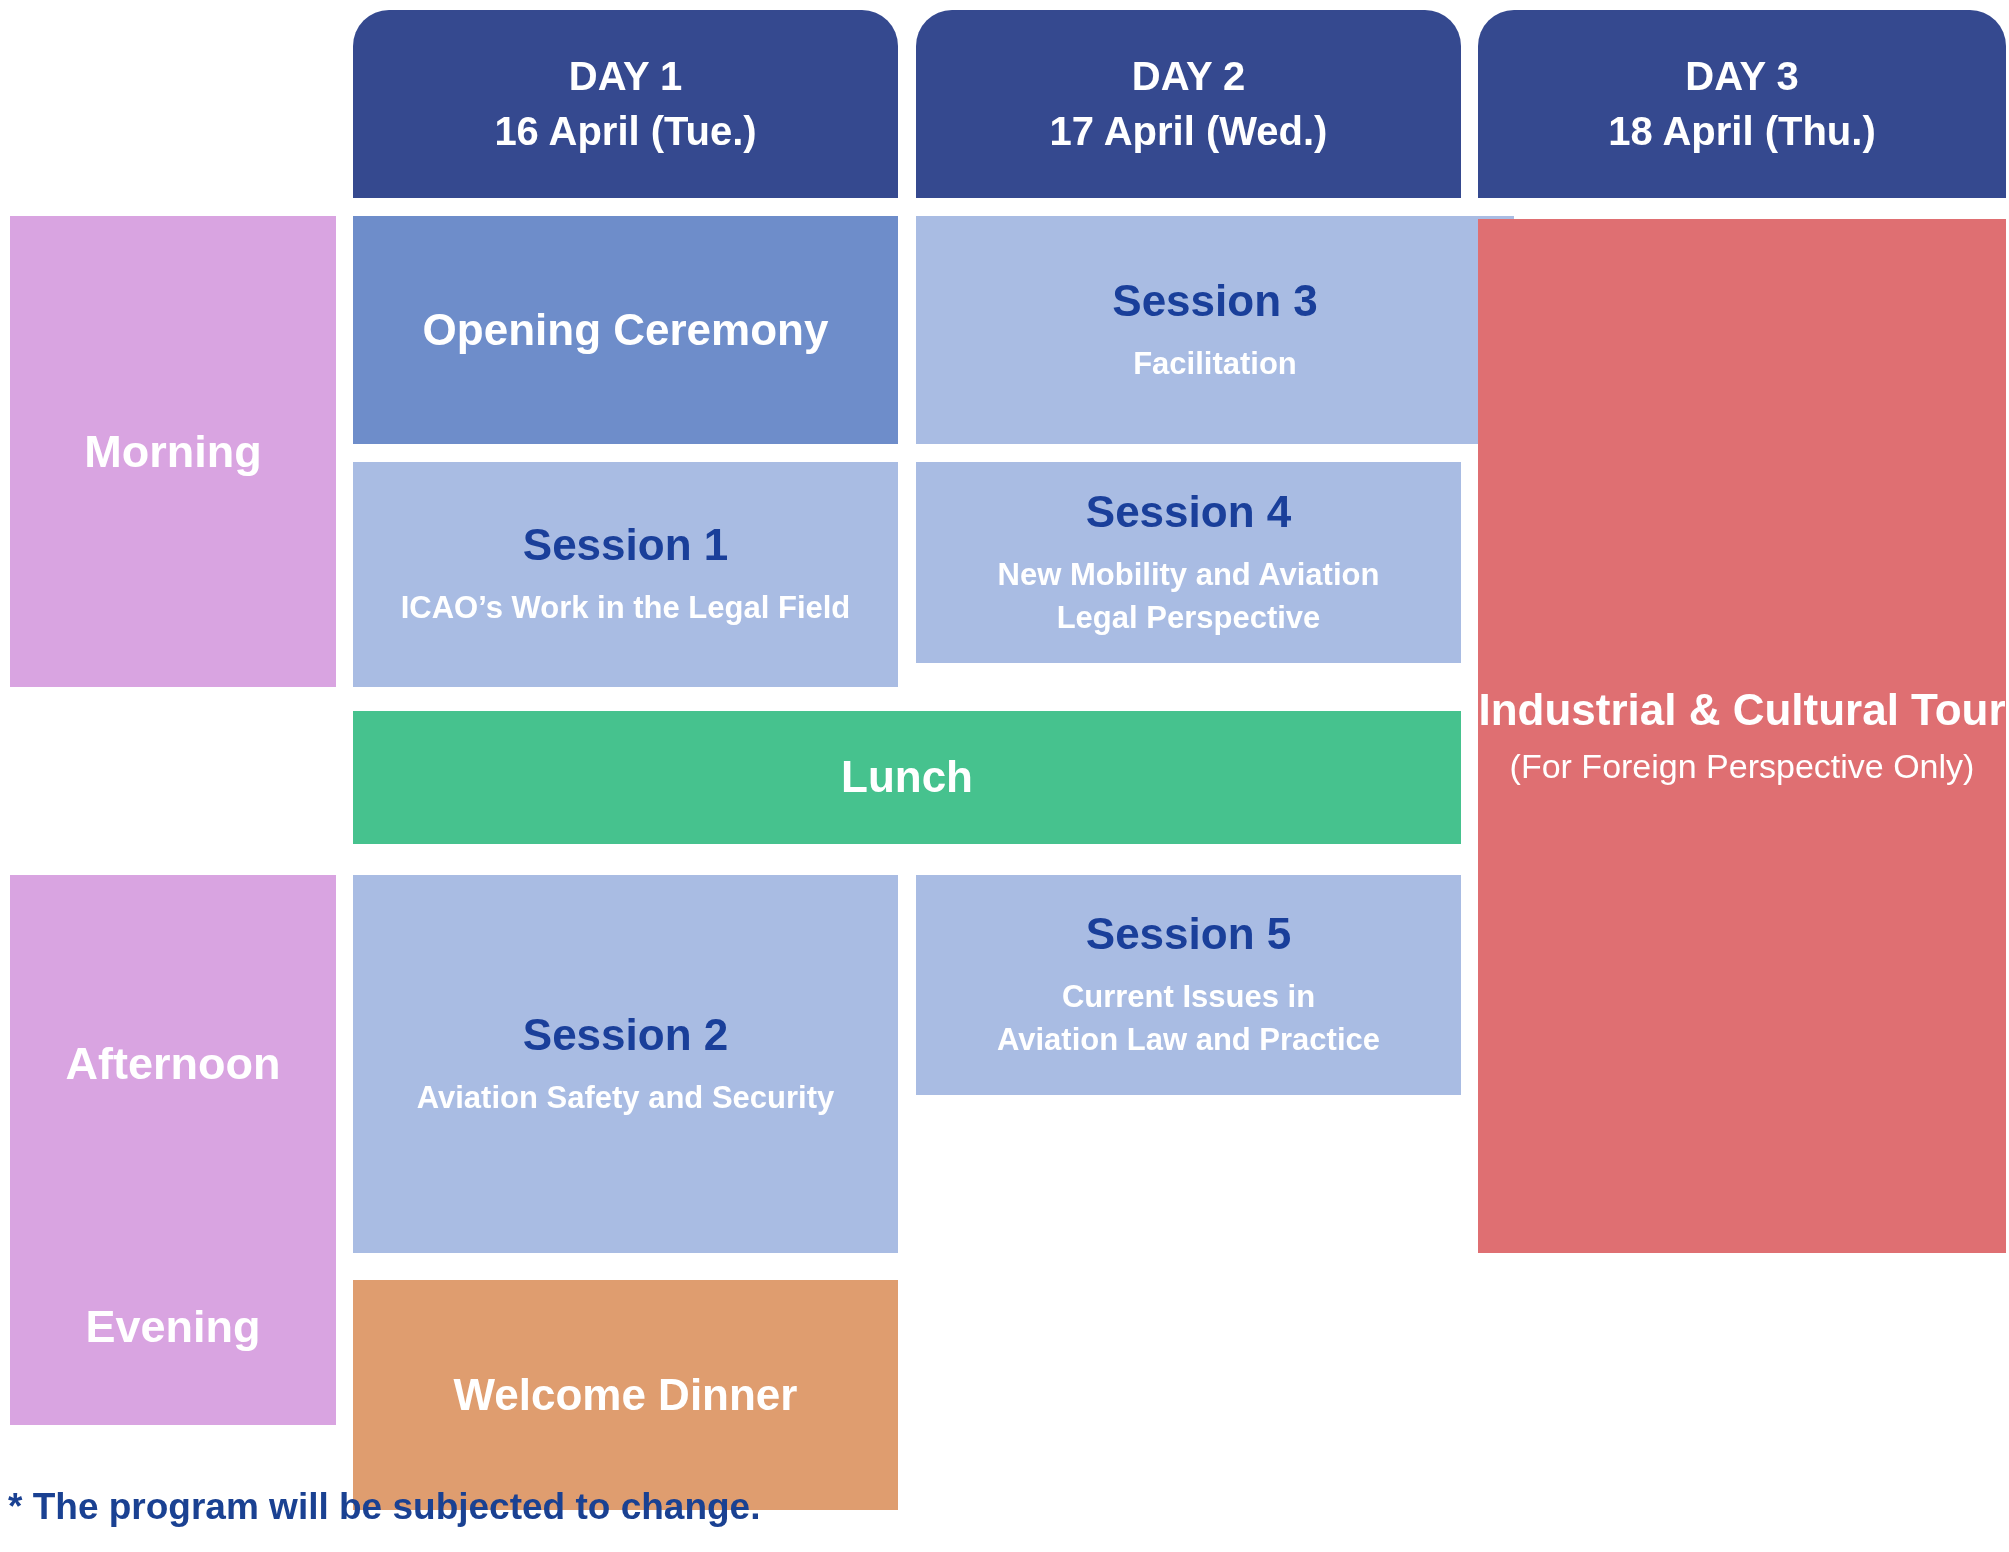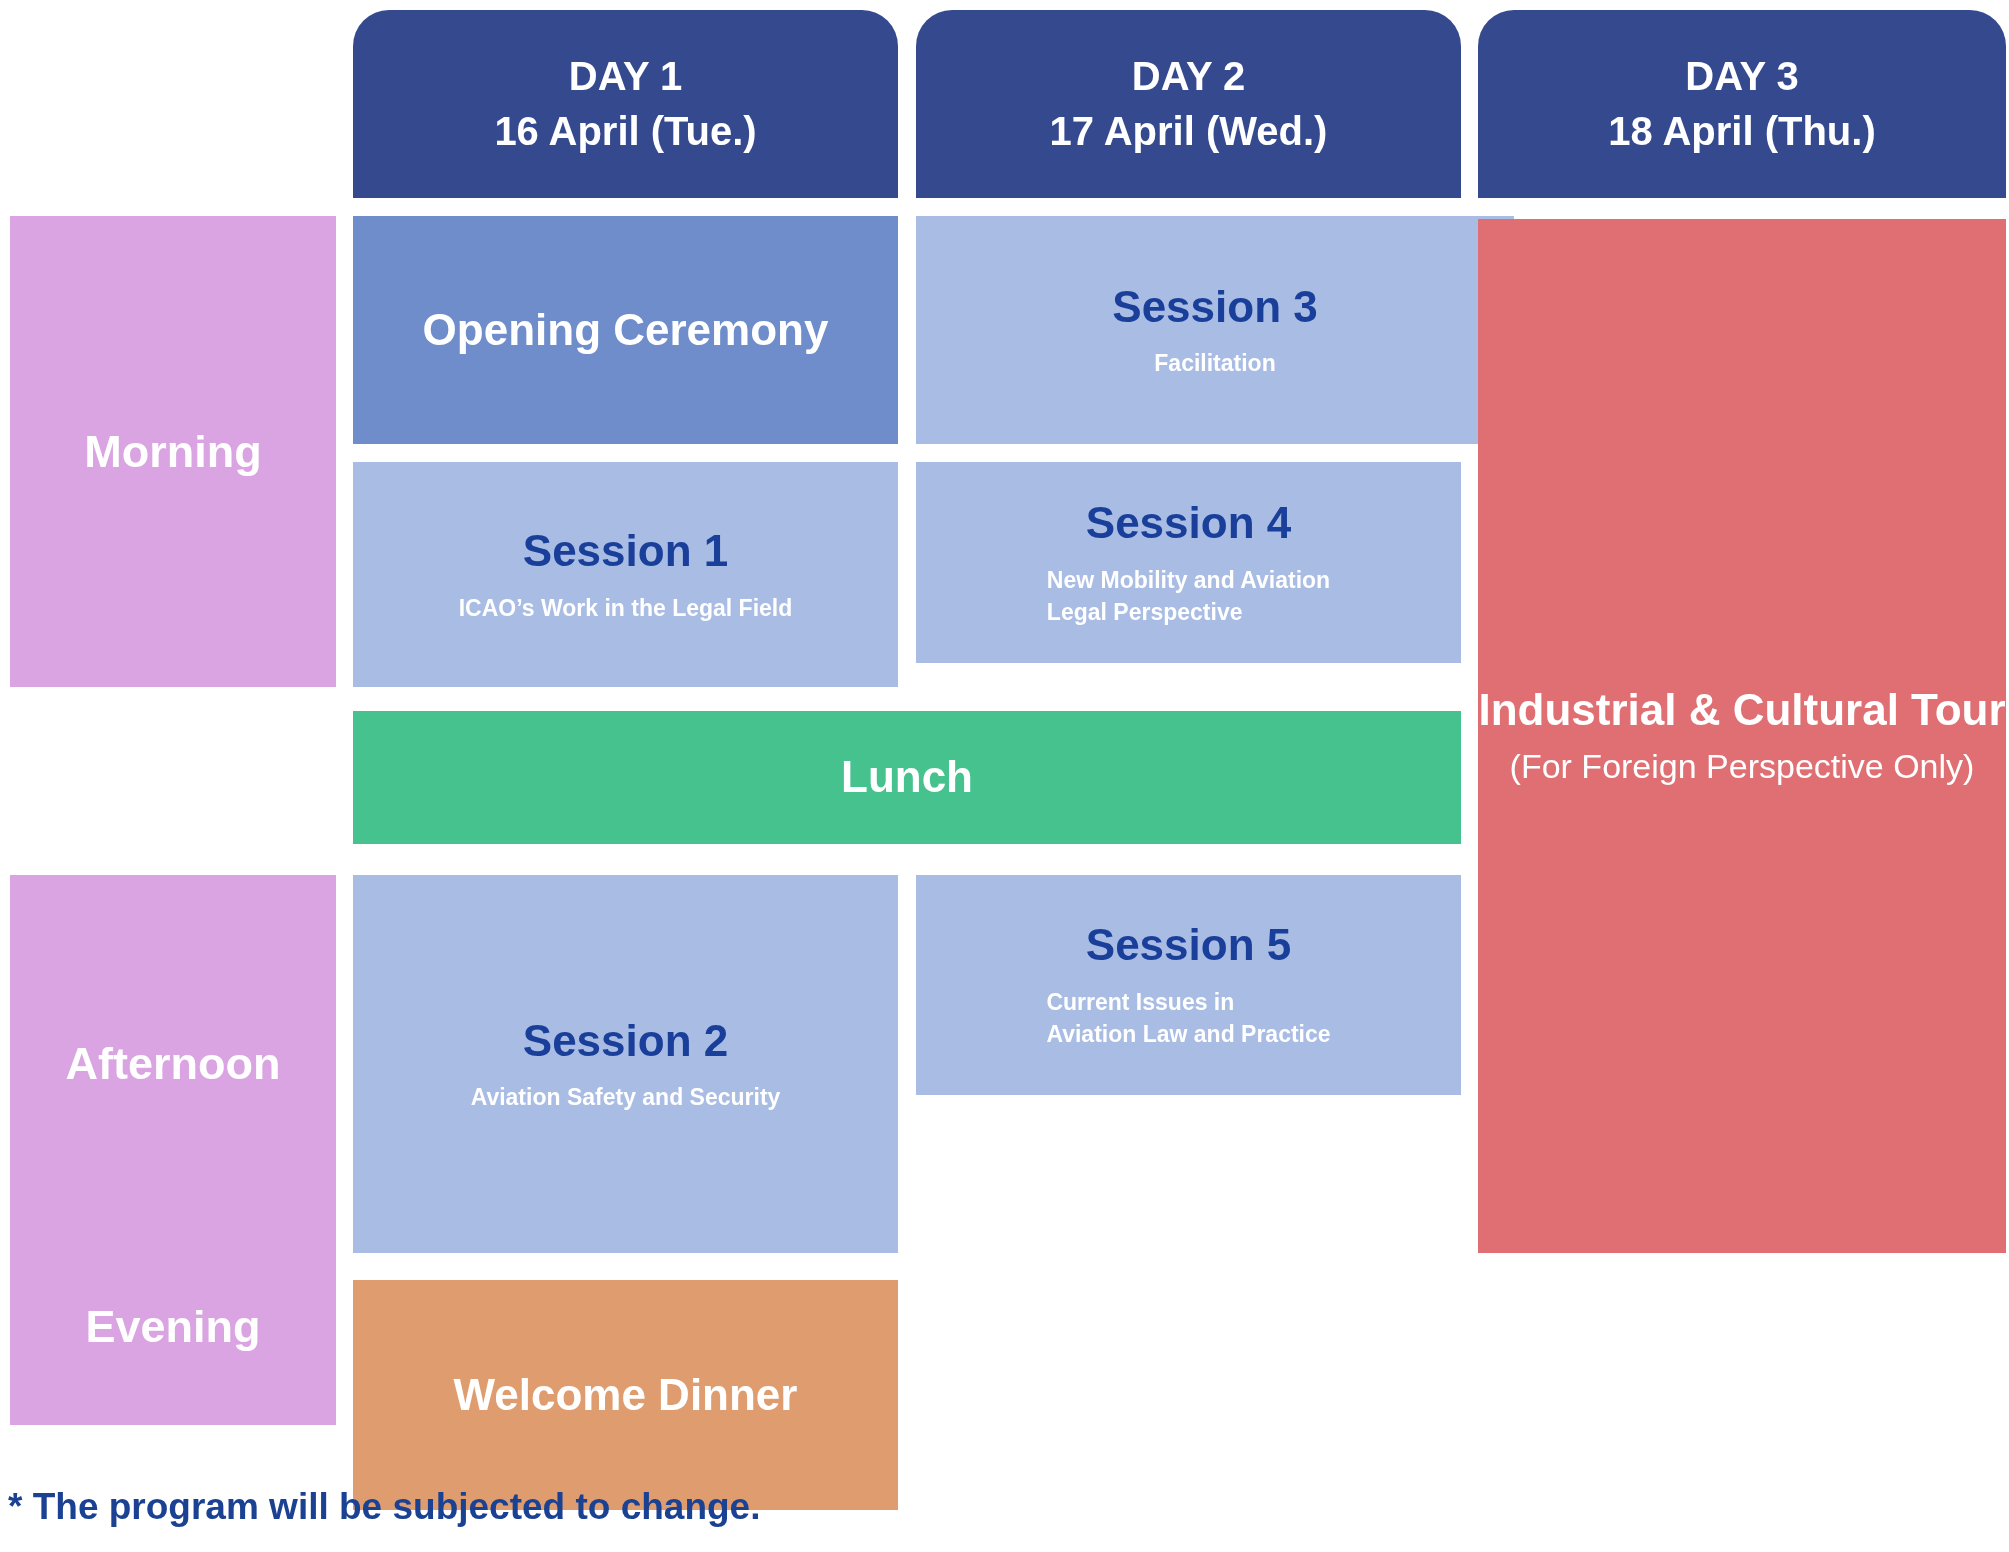--- a/index.html
+++ b/index.html
@@ -10,21 +10,21 @@
     background:#ffffff;
     font-family:"Liberation Sans",sans-serif;
     overflow:hidden;
   }
   .abs{
     position:absolute;
     display:flex;
     flex-direction:column;
     align-items:center;
     justify-content:center;
-    text-align:left;
+    text-align:center;
     box-sizing:border-box;
   }
   .hdr{
     background:var(--headerBlue,#35498f);
     color:#ffffff;
     border-radius:36px 36px 0 0;
     font-weight:700;
     font-size:40px;
     line-height:1.38;
   }
@@ -47,21 +47,21 @@
   }
   .evt-title-light{
     color:#ffffff;
     font-weight:700;
     font-size:44px;
     line-height:1.2;
   }
   .evt-sub{
     color:#ffffff;
     font-weight:700;
-    font-size:23px;
+    font-size:31px;
     line-height:1.4;
     white-space:pre-line;
     margin-top:14px;
   }
   .tour-sub{
     color:#ffffff;
     font-weight:400;
     font-size:34px;
     line-height:1.3;
     margin-top:8px;

